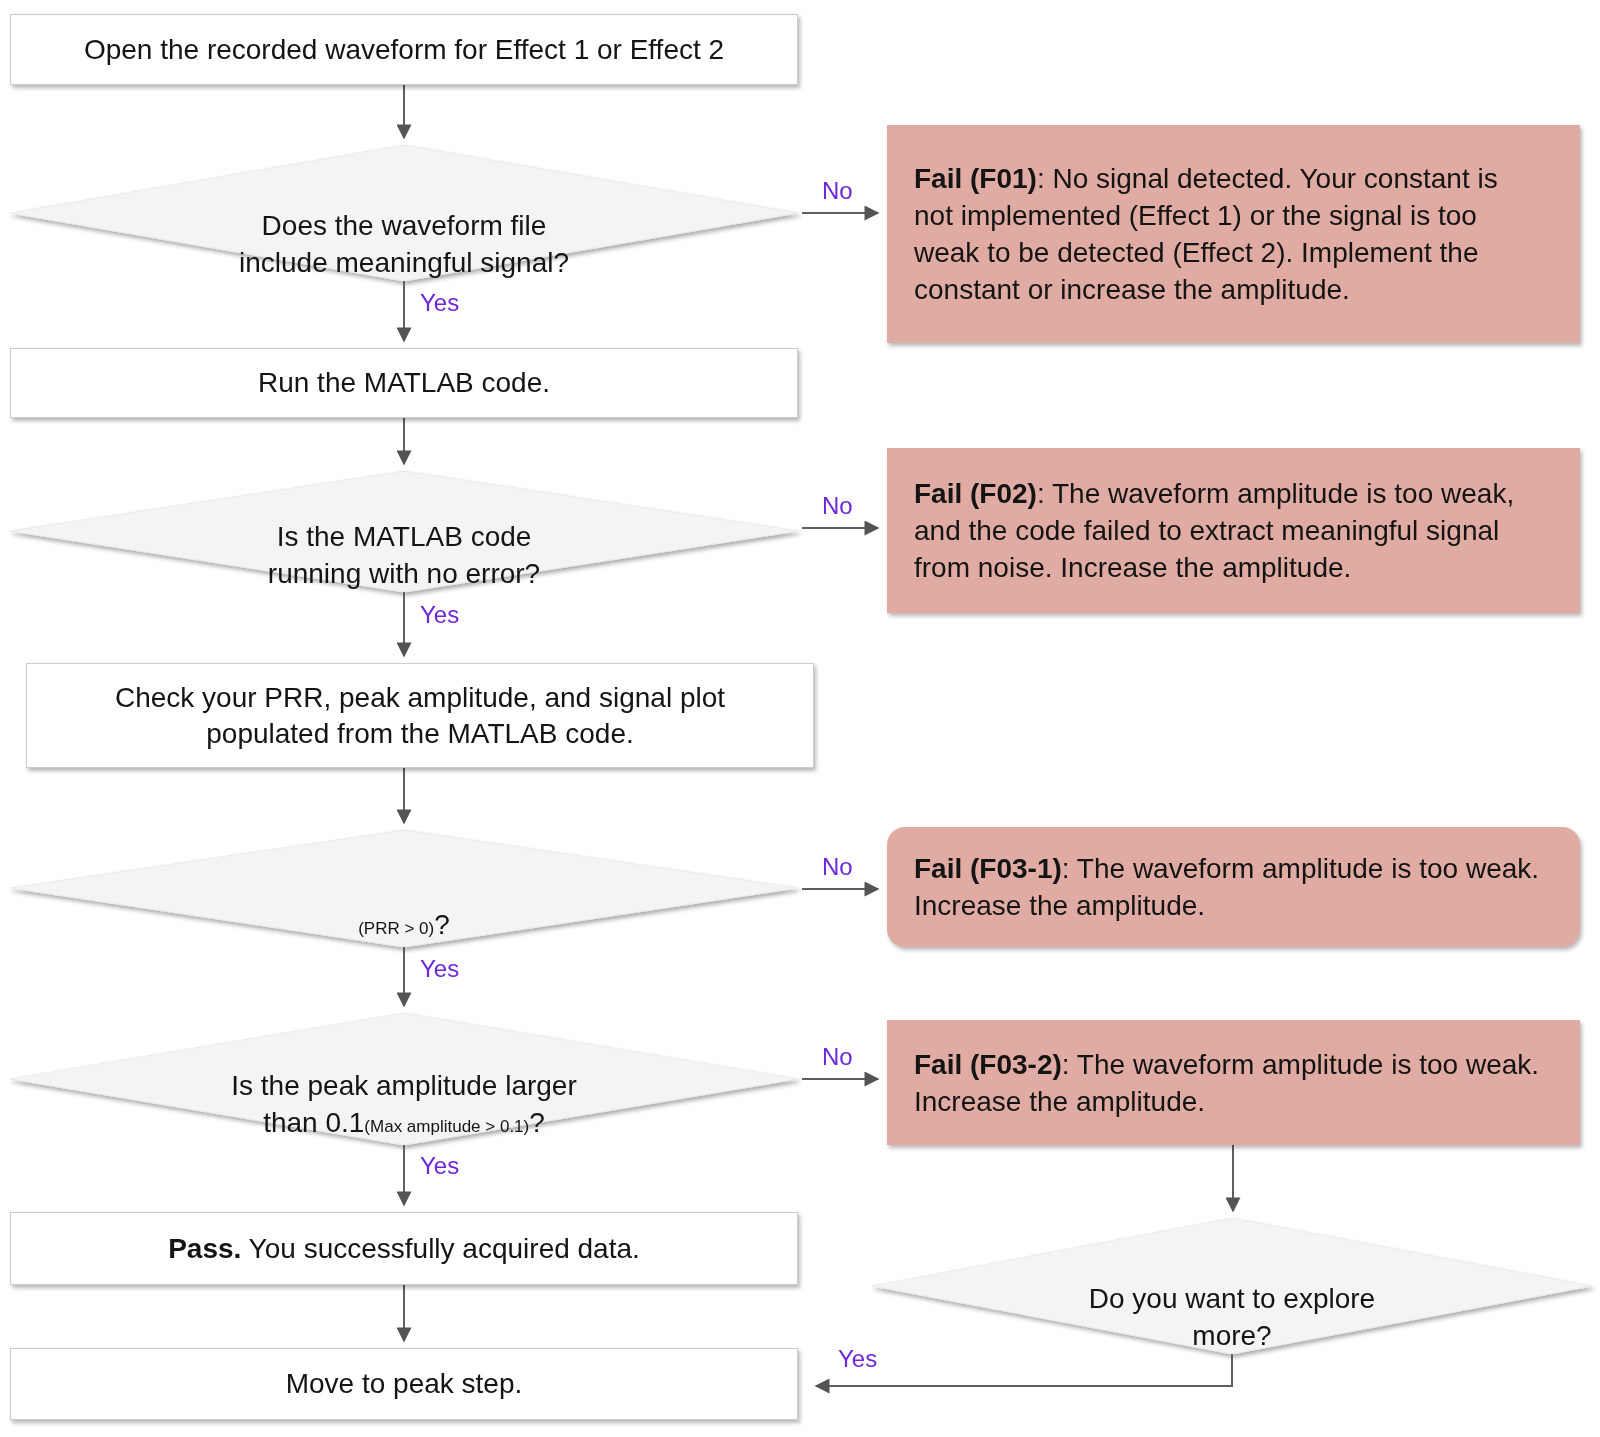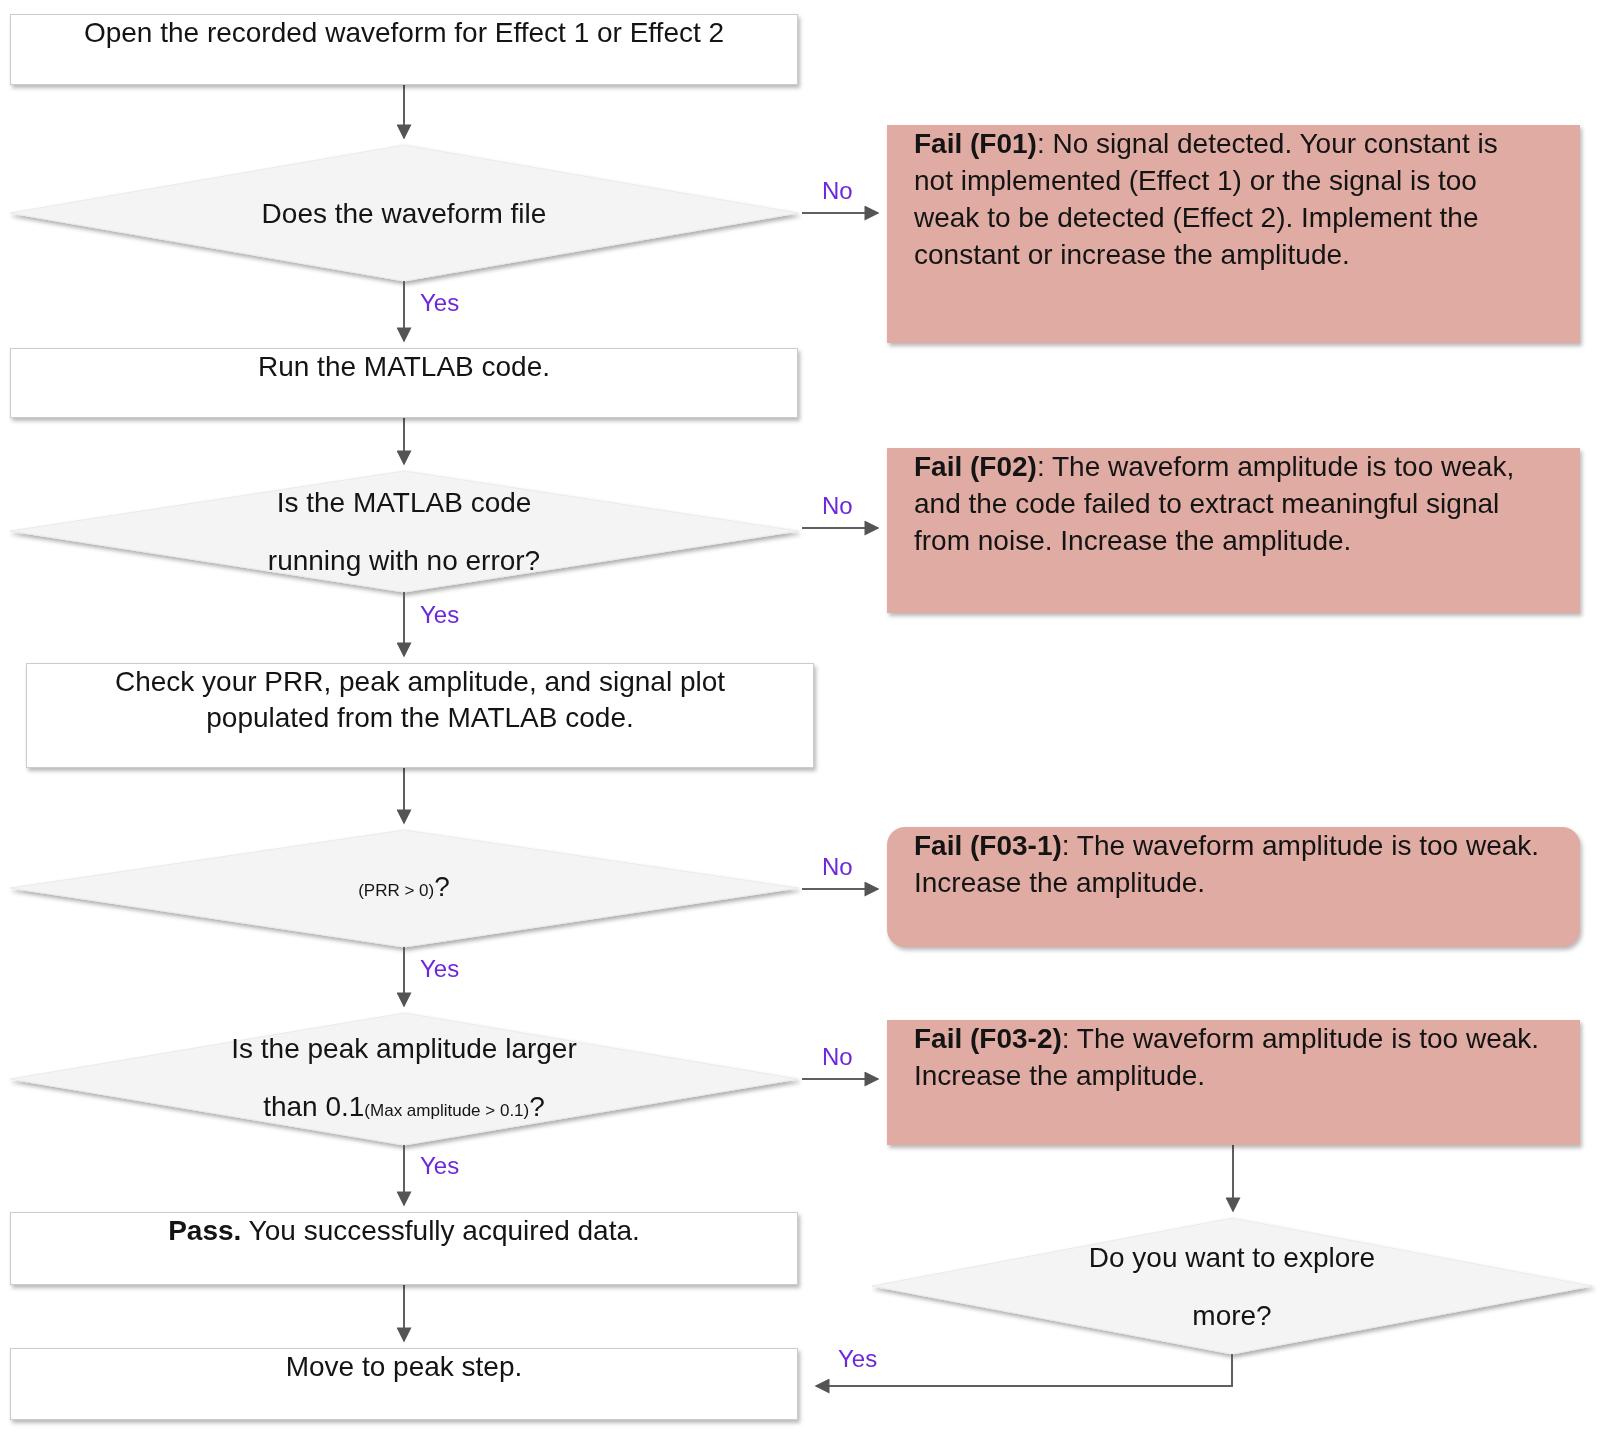--- a/index.html
+++ b/index.html
@@ -1,28 +1,28 @@
 <!DOCTYPE html>
 <html><head>
 <meta charset="utf-8">
 <style>
   html,body{margin:0;padding:0;background:#ffffff;}
   body{font-family:"Liberation Sans","DejaVu Sans",sans-serif;color:#141414;}
   #canvas{position:relative;width:1600px;height:1437px;background:#ffffff;overflow:hidden;}
   #edges{position:absolute;left:0;top:0;z-index:1;}
-  .node{position:absolute;z-index:2;display:flex;align-items:flex-start;justify-content:center;
+  .node{position:absolute;z-index:2;display:flex;align-items:center;justify-content:center;
         box-sizing:border-box;text-align:center;}
   .rect{background:#ffffff;border:1px solid #cccccc;box-shadow:2px 3px 4px rgba(0,0,0,0.28);
         font-size:28px;line-height:36px;}
   .rect .stack{width:100%;}
   .fail{background:#e0aba2;box-shadow:2px 3px 4px rgba(0,0,0,0.28);
         justify-content:flex-start;text-align:left;font-size:28px;line-height:37px;
         padding:0 36px 0 27px;}
   .diamond-text{position:absolute;z-index:2;display:flex;flex-direction:column;align-items:center;
-        justify-content:center;font-size:28px;line-height:37px;text-align:center;gap:21px;}
+        justify-content:flex-end;font-size:28px;line-height:37px;text-align:center;}
   .dline{white-space:pre-wrap;}
   .small{font-size:17px;}
   .b{font-weight:bold;}
   .edge-label{position:absolute;z-index:3;font-size:24px;color:#6d28d9;}
 </style>
 </head>
 <body>
 
 <div id="canvas">
 
@@ -97,20 +97,21 @@
   <div class="node fail" style="left:887px;top:827px;width:693px;height:120px;border-radius:18px;">
     <span><span class="b">Fail (F03-1)</span><span>: The waveform amplitude is too weak. Increase the amplitude.</span></span>
   </div>
 
   <div class="node fail" style="left:887px;top:1020px;width:693px;height:125px;">
     <span><span class="b">Fail (F03-2)</span><span>: The waveform amplitude is too weak. Increase the amplitude.</span></span>
   </div>
 
   <div class="diamond-text" style="left:10px;top:145px;width:788px;height:136px;">
     <div class="dline">Does the waveform file</div>
+    <div class="dline">include meaningful signal?</div>
   </div>
 
   <div class="diamond-text" style="left:10px;top:471px;width:788px;height:121px;">
     <div class="dline">Is the MATLAB code</div>
     <div class="dline">running with no error?</div>
   </div>
 
   <div class="diamond-text" style="left:10px;top:830px;width:788px;height:117px;">
     <div><span class="small">(PRR &gt; 0)</span><span>?</span></div>
   </div>

